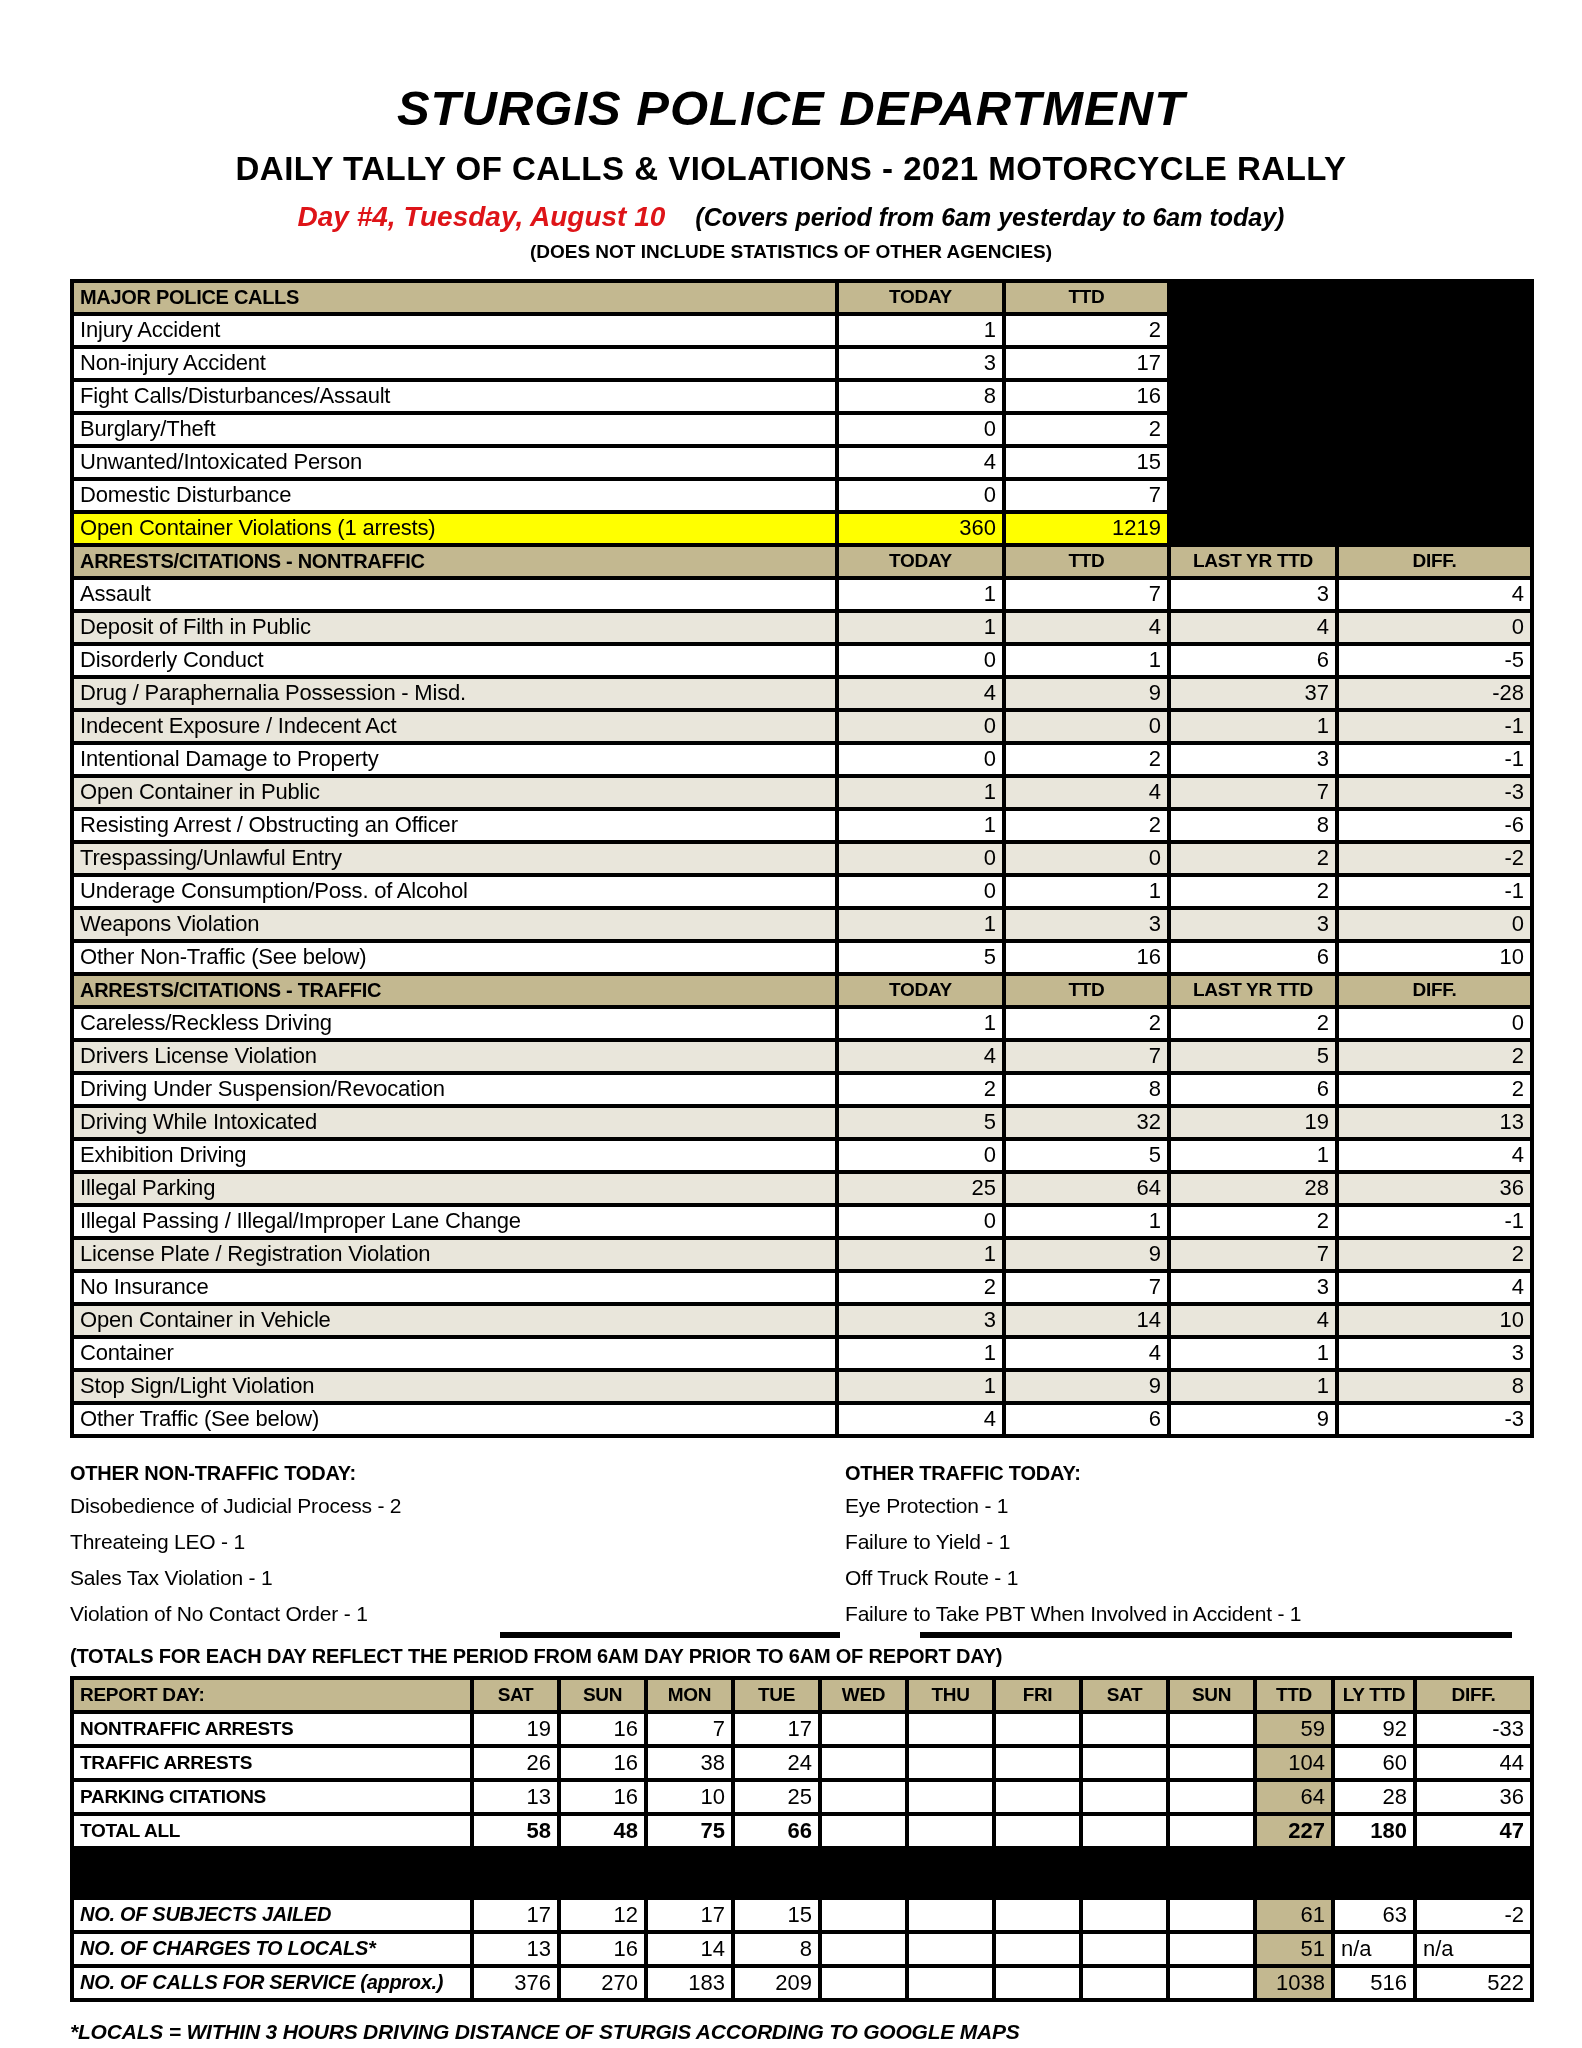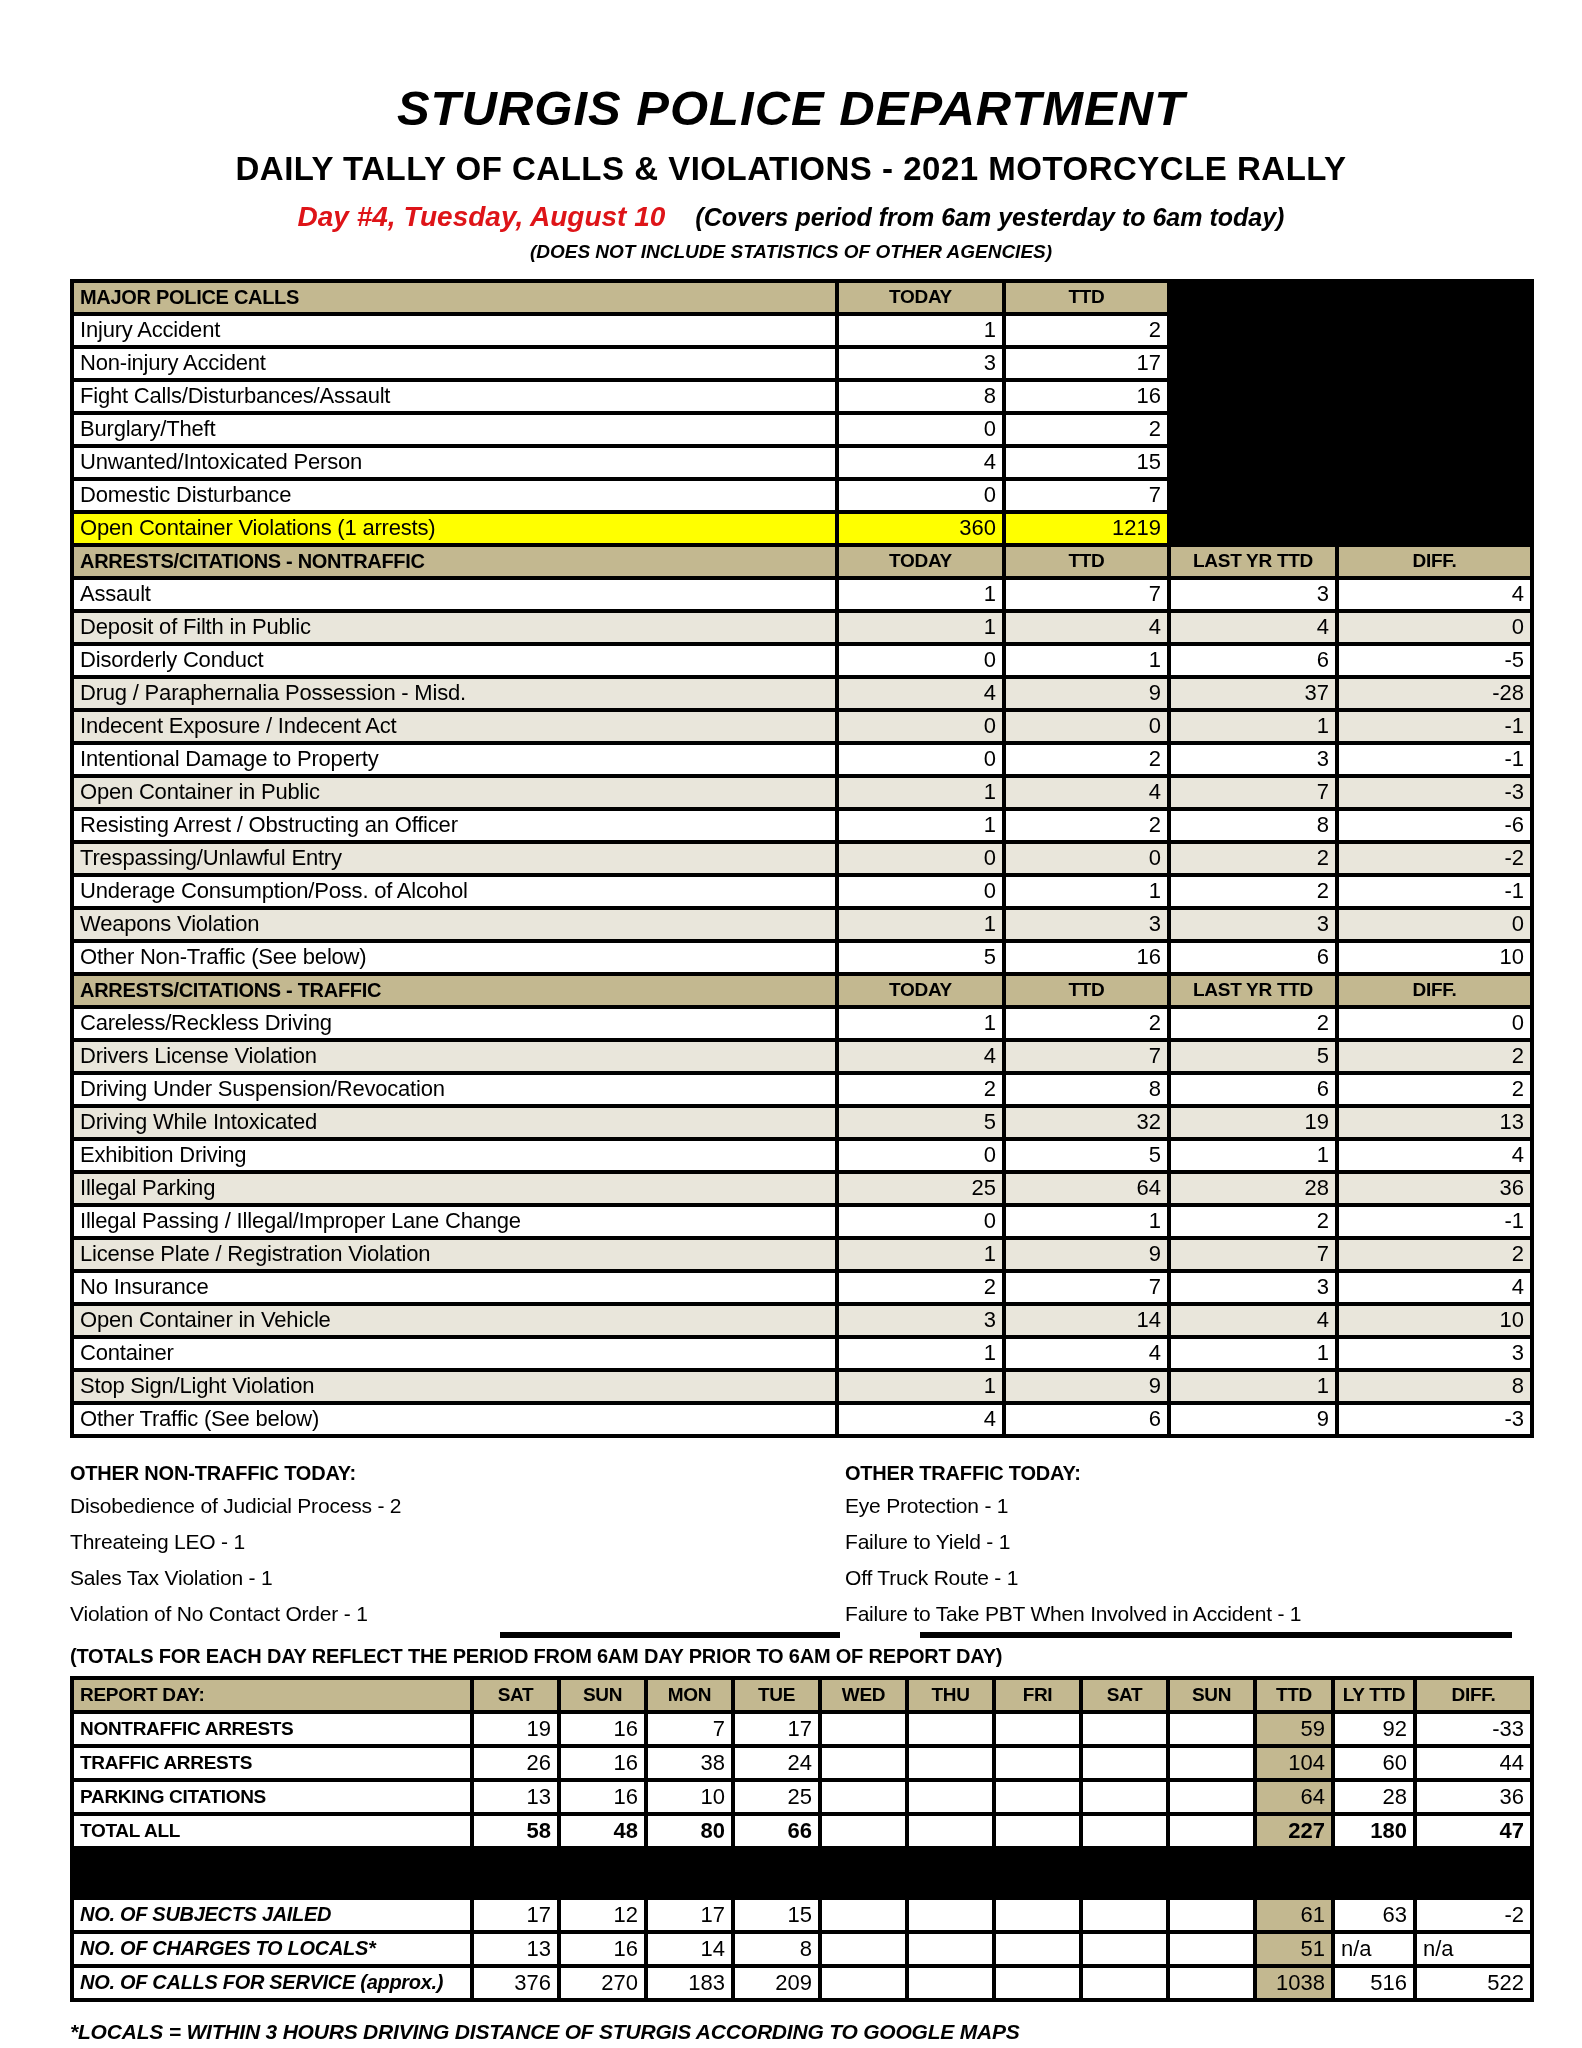--- a/index.html
+++ b/index.html
@@ -5,21 +5,21 @@
   html,body{margin:0;padding:0;background:#ffffff;}
   body{width:1582px;height:2048px;font-family:"Liberation Sans",sans-serif;color:#000;overflow:hidden;}
   .page{position:relative;width:1582px;height:2048px;margin-top:46px;}
 
   
   .hdr{text-align:center;}
   .title{padding-top:36px;font-size:49px;line-height:1.08;font-weight:700;font-style:italic;letter-spacing:1px;}
   .subtitle{margin-top:16px;font-size:33px;line-height:1.08;font-weight:700;letter-spacing:0.5px;}
   .dayline{margin-top:14px;font-size:25px;font-weight:700;font-style:italic;}
   .dayline .red{color:#DE1418;font-size:28px;margin-right:30px;}
-  .agency{margin-top:8px;font-size:19px;font-weight:700;font-style:italic;}
+  .agency{margin-top:8px;font-size:19px;font-weight:700;}
 
   
   table{border-collapse:collapse;table-layout:fixed;margin-left:70px;width:1460px;}
   td,th{border:4px solid #000;padding:0 6px;overflow:hidden;white-space:nowrap;}
 
   
   .main-table{margin-top:16px;}
   .main-table td,.main-table th{height:29px;font-size:22px;}
   .main-table th.sec-label{background:var(--tan);text-align:left;font-size:20px;letter-spacing:-0.3px;}
   .main-table th.colhead{background:var(--tan);text-align:center;font-size:19px;letter-spacing:-0.3px;}
@@ -422,21 +422,21 @@
           <td class="num"></td>
           <td class="num"></td>
           <td class="ttd num">64</td>
           <td class="num">28</td>
           <td class="num">36</td>
         </tr>
         <tr class="total">
           <td class="lbl">TOTAL ALL</td>
           <td class="num">58</td>
           <td class="num">48</td>
-          <td class="num">80</td>
+          <td class="num">75</td>
           <td class="num">66</td>
           <td class="num"></td>
           <td class="num"></td>
           <td class="num"></td>
           <td class="num"></td>
           <td class="num"></td>
           <td class="ttd num">227</td>
           <td class="num">180</td>
           <td class="num">47</td>
         </tr>

